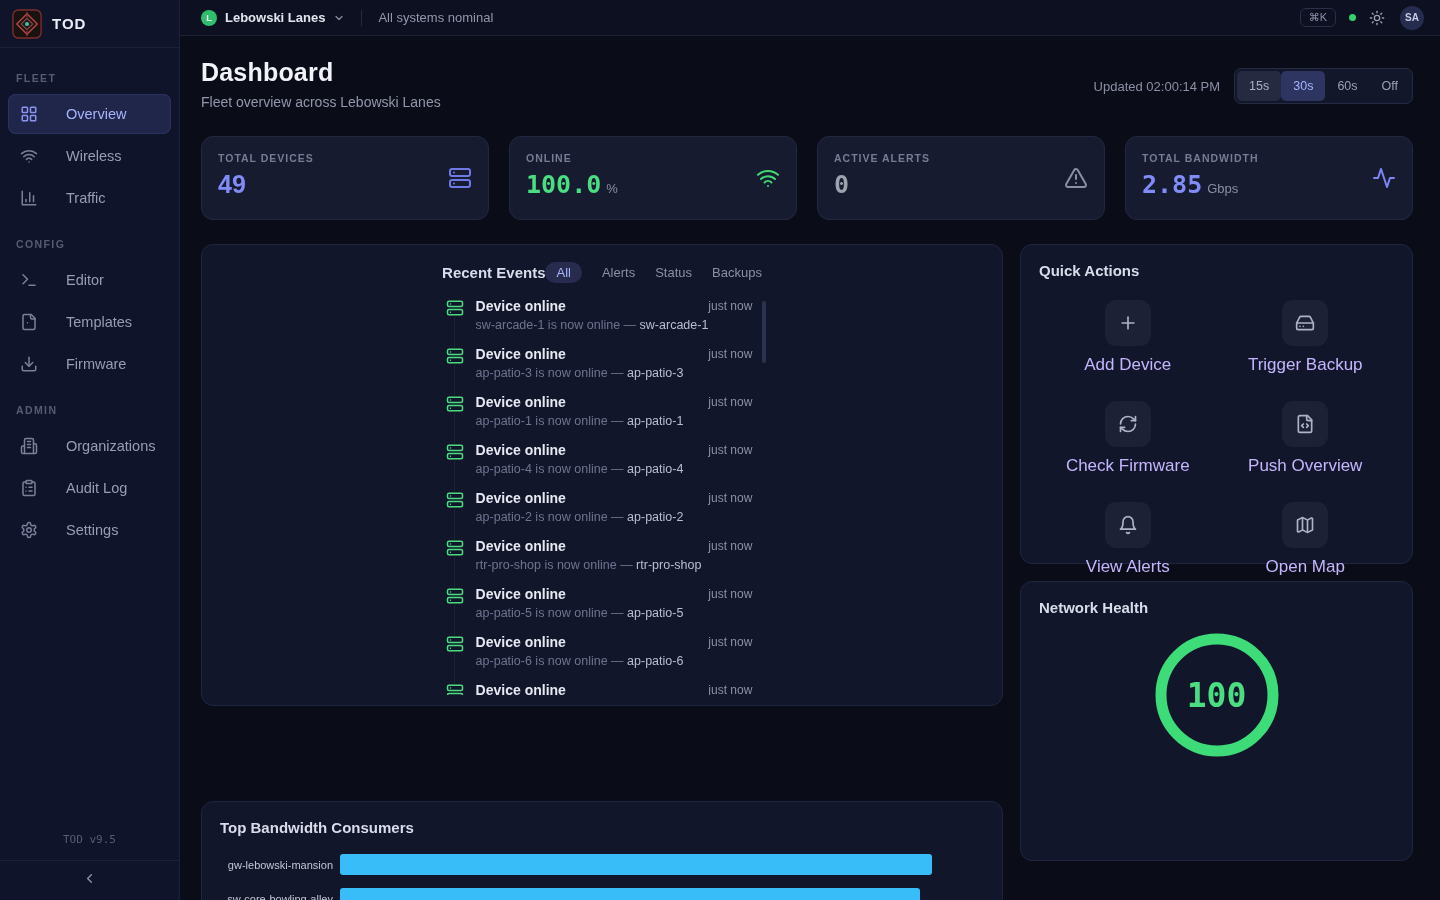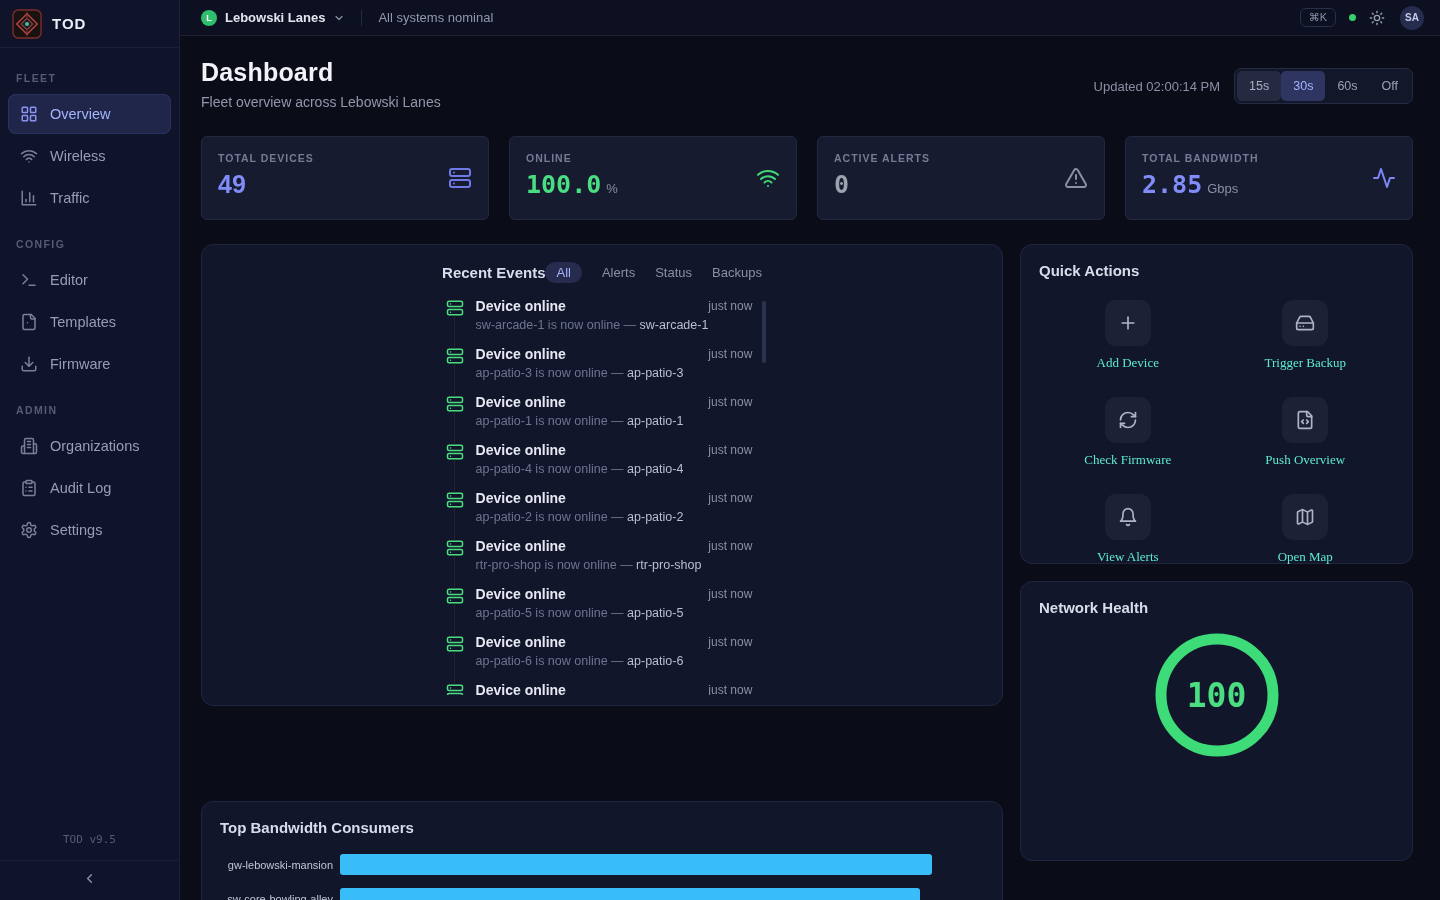--- a/index.html
+++ b/index.html
@@ -14,21 +14,21 @@
   body{background:var(--bg);font-family:"Liberation Sans",sans-serif;color:var(--text);position:relative;}
   svg{display:block;}
   .mono{font-family:"DejaVu Sans Mono",monospace;}
 
   
   aside{position:absolute;left:0;top:0;width:180px;height:900px;background:var(--sidebar);border-right:1px solid var(--border-soft);display:flex;flex-direction:column;}
   .logo-row{height:48px;display:flex;align-items:center;gap:10px;padding:0 12px;border-bottom:1px solid var(--border-soft);}
   .logo-row .brand{font-size:15px;font-weight:700;letter-spacing:1px;color:#eceef6;}
   nav{flex:1;padding-top:6px;}
   .nav-section-label{font-size:10.5px;letter-spacing:1.4px;color:var(--dimmer);padding:18px 16px 8px;font-weight:700;}
-  .nav-item{display:flex;align-items:center;gap:12px;height:40px;margin:2px 8px;padding:0 12px;border-radius:8px;color:#989db4;font-size:14.5px;cursor:pointer;}
+  .nav-item{display:flex;align-items:center;gap:28px;height:40px;margin:2px 8px;padding:0 12px;border-radius:8px;color:#989db4;font-size:14.5px;cursor:pointer;}
   .nav-item .ni{width:18px;height:18px;color:#7a8099;}
   .nav-item.active{background:#20264a;color:var(--indigo-light);box-shadow:inset 0 0 0 1px #2b3260;}
   .nav-item.active .ni{color:#8a94f0;}
   .sidebar-footer{padding-bottom:4px;}
   .version{text-align:center;font-size:11px;color:var(--dimmer);padding:10px 0 14px;}
   .collapse-row{border-top:1px solid var(--border-soft);display:flex;justify-content:center;align-items:center;height:36px;}
   .collapse-btn{background:none;border:none;color:#8a8fa5;width:28px;height:28px;display:flex;align-items:center;justify-content:center;cursor:pointer;}
   .collapse-btn svg{width:15px;height:15px;}
 
   
@@ -52,21 +52,21 @@
   .page-title{font-size:25px;font-weight:700;letter-spacing:.2px;color:#f2f3f8;}
   .page-subtitle{font-size:14px;color:var(--muted);margin-top:7px;}
   .ph-right{margin-left:auto;display:flex;align-items:center;gap:14px;margin-top:10px;}
   .updated{font-size:13px;color:#8a8fa5;}
   .interval-group{display:flex;background:#12172a;border:1px solid #262b45;border-radius:7px;padding:2px;}
   .interval-btn{border:none;background:transparent;color:#9ba1b6;font-size:12.5px;padding:8px 12px;border-radius:5px;cursor:pointer;font-family:inherit;}
   .interval-btn:first-child{background:#252a40;color:#aab0c4;}
   .interval-btn.active{background:#2e3560;color:var(--indigo-light);}
 
   .stats-row{display:grid;grid-template-columns:repeat(4,1fr);gap:20px;margin-top:26px;}
-  .stat-card{position:relative;background:var(--card);border:1px solid var(--border);border-radius:6px;height:84px;padding:15px 16px;}
+  .stat-card{position:relative;background:var(--card);border:1px solid var(--border);border-radius:12px;height:84px;padding:15px 16px;}
   .stat-label{font-size:10.5px;letter-spacing:1px;color:#767c95;font-weight:700;}
   .stat-value-row{display:flex;align-items:baseline;gap:5px;margin-top:8px;}
   .stat-value{font-size:25px;font-weight:700;line-height:1;}
   .stat-unit{font-size:13px;color:#8a8fa5;}
   .stat-icon{position:absolute;right:16px;top:50%;transform:translateY(-50%);width:24px;height:24px;}
   .stat-icon svg{width:24px;height:24px;}
 
   .mid-grid{display:flex;gap:17px;margin-top:24px;}
   .left-col{width:802px;display:flex;flex-direction:column;}
   .right-col{width:393px;display:flex;flex-direction:column;}
@@ -98,21 +98,21 @@
   .check-icon svg{width:46px;height:46px;}
   .all-clear{font-size:15px;font-weight:600;color:#4ade80;}
   .no-alerts{font-size:13px;color:#8a8fa5;}
 
   
   .actions-panel{margin-top:0;height:320px;padding:17px 18px;}
   .actions-grid{display:grid;grid-template-columns:1fr 1fr;row-gap:26px;margin-top:20px;justify-items:center;}
   .action{display:flex;flex-direction:column;align-items:center;gap:9px;cursor:pointer;background:none;border:none;font-family:inherit;}
   .action-tile{width:46px;height:46px;border-radius:11px;background:#1c2135;display:flex;align-items:center;justify-content:center;color:#aeb3c6;}
   .action-tile svg{width:20px;height:20px;}
-  .action-label{font-size:13px;color:#5eead4;font-family:Liberation Serif, serif;}
+  .action-label{font-size:17px;color:#c4b5fd;}
 
   
   .bw-panel{margin-top:95px;height:260px;padding:17px 18px;}
   .bw-rows{margin-top:17px;display:flex;flex-direction:column;gap:13px;}
   .bw-row{display:grid;grid-template-columns:113px 1fr;align-items:center;gap:7px;}
   .bw-label{font-size:11px;color:#c2c6d4;text-align:right;white-space:nowrap;}
   .bw-track{height:21px;position:relative;}
   .bw-bar{height:21px;border-radius:3px;background:var(--cyan);}
 
   

